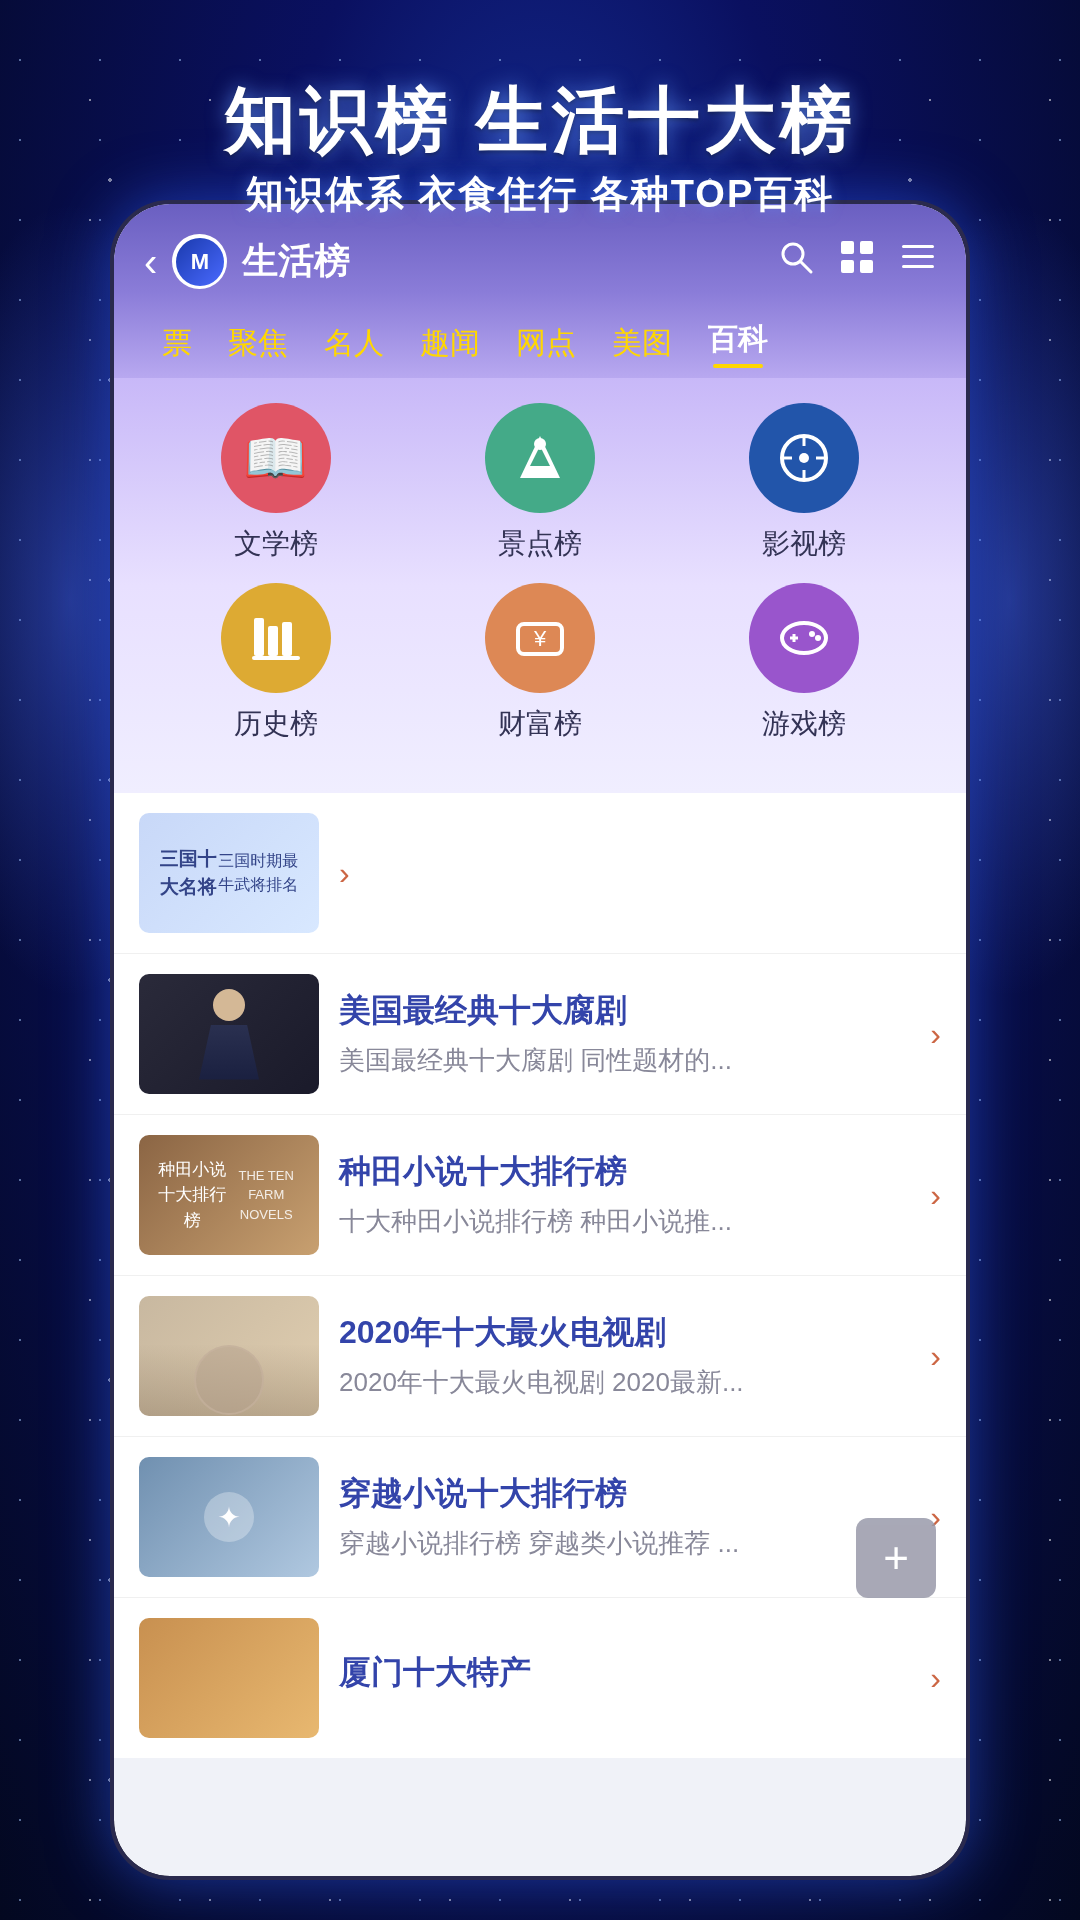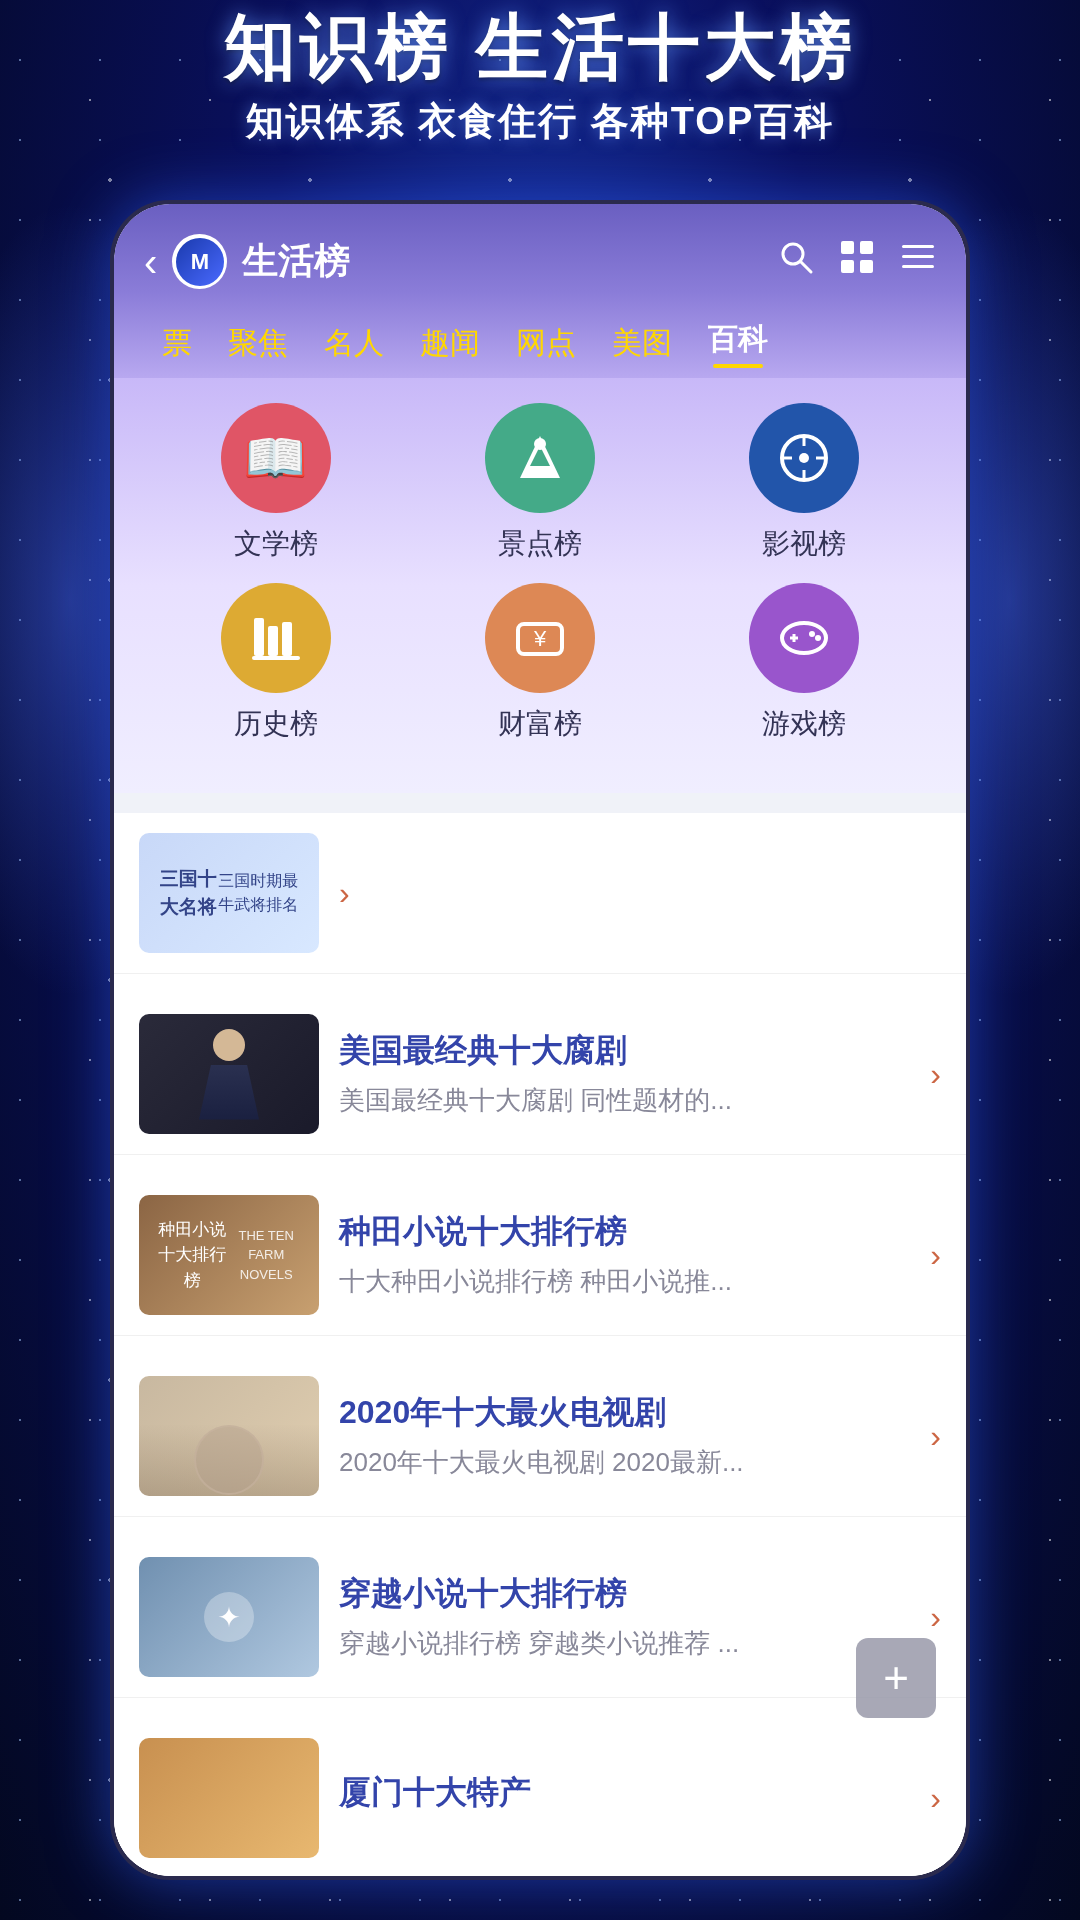--- a/index.html
+++ b/index.html
@@ -44,21 +44,21 @@
     }
 
     
     .headline-area {
       position: absolute;
       top: 0; left: 0; right: 0;
       height: 220px;
       display: flex;
       flex-direction: column;
       align-items: center;
-      justify-content: flex-start;
+      justify-content: flex-end;
       z-index: 10;
     }
     .headline-title {
       font-size: 72px;
       font-weight: 900;
       color: #ffffff;
       text-shadow: 0 0 20px rgba(100,150,255,0.8), 0 2px 4px rgba(0,0,0,0.5);
       letter-spacing: 4px;
     }
     .headline-subtitle {
@@ -224,21 +224,20 @@
       flex: 1;
     }
     .list-item {
       display: flex;
       align-items: center;
       padding: 20px 25px;
       border-bottom: 1px solid #f0f0f0;
       cursor: pointer;
       background: #ffffff;
       gap: 20px;
-      margin-top: 20px;
     }
     .list-thumb {
       width: 180px;
       height: 120px;
       border-radius: 10px;
       flex-shrink: 0;
       overflow: hidden;
       position: relative;
     }
     .list-content {

